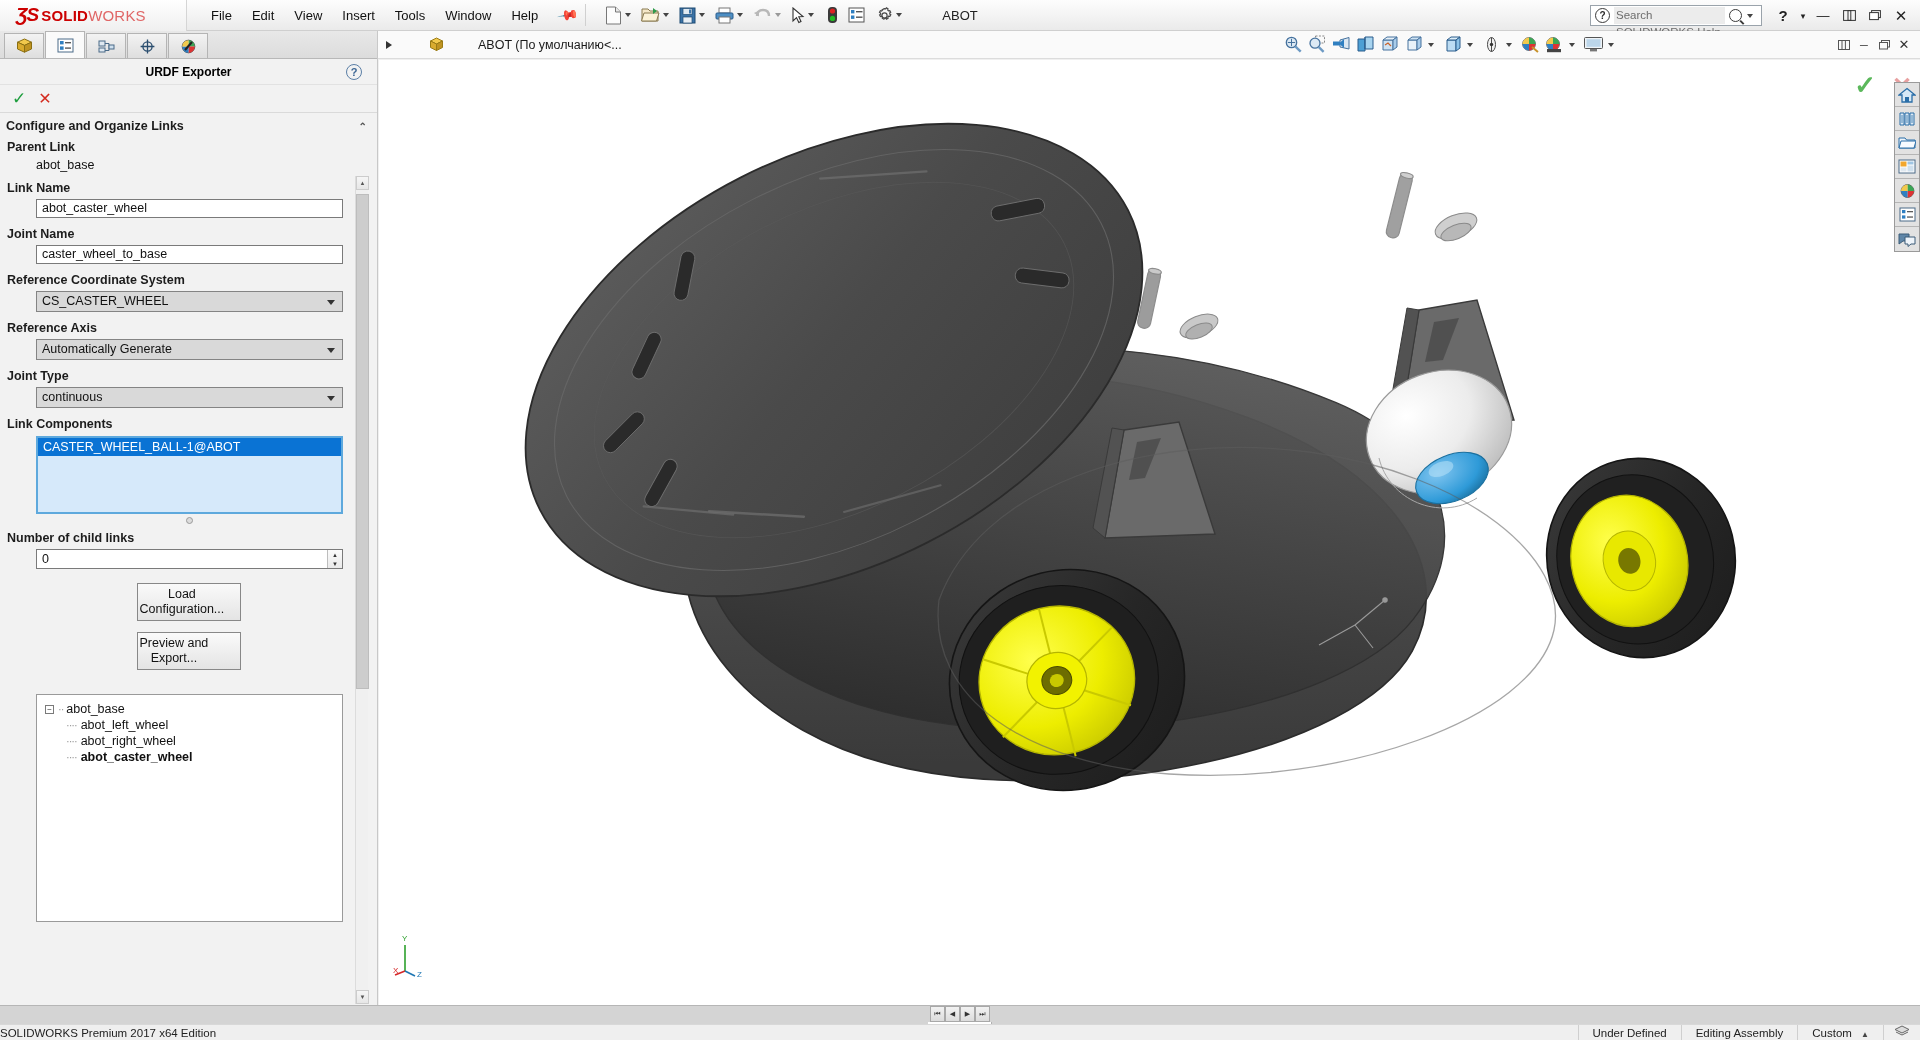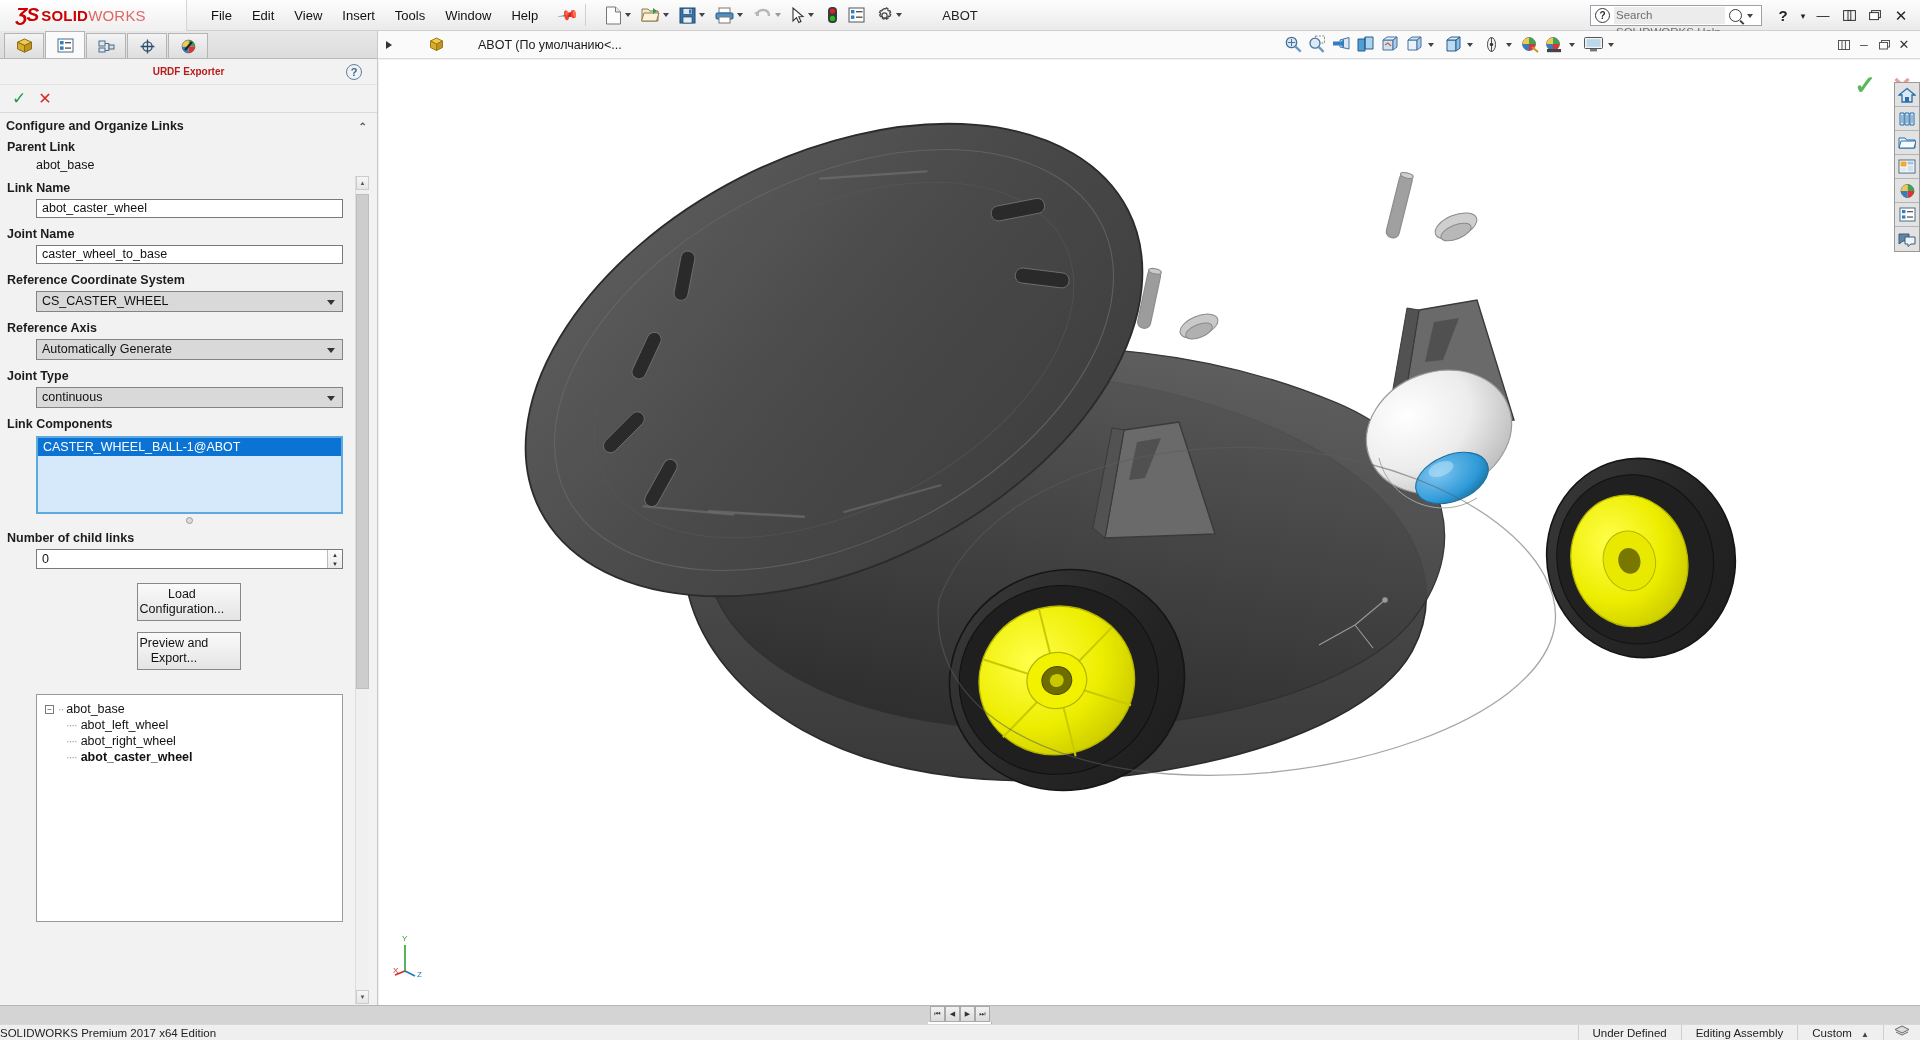--- a/index.html
+++ b/index.html
@@ -76,21 +76,21 @@
   .fm-tab{
     width:40px;height:25px; margin-right:1px; display:flex;align-items:center;justify-content:center;
     background:linear-gradient(to bottom,#f3f3f3,#dedede); border:1px solid #b4b4b4; border-bottom:none;
     cursor:default;
   }
   .fm-tab.active{ background:#fafafa; height:27px;}
   .panel-head{
     height:26px; display:flex;align-items:center;justify-content:center; position:relative;
     background:#f2f2f2; border-bottom:1px solid #e2e2e2;
   }
-  .panel-title{ font-weight:bold; font-size:10px; color:#b91c1c; }
+  .panel-title{ font-weight:bold; font-size:12px; color:#000000; }
   .help-circ{
     position:absolute; right:15px; top:5px; width:16px;height:16px;border:1.4px solid #5b7fa6;
     border-radius:50%; color:#3c6694; font-size:11px; text-align:center;line-height:14px;font-weight:bold;
     cursor:default;
   }
   .okrow{ height:28px; display:flex; align-items:center; padding-left:6px; border-bottom:1px solid #dadada;}
   .okbtn{ width:26px;height:24px; display:flex;align-items:center;justify-content:center;
      font-size:17px; cursor:default;}
   .okbtn.ok{color:#1e9e3e;} .okbtn.cancel{color:#d42b1f; font-size:16px;}
   .section-head{

